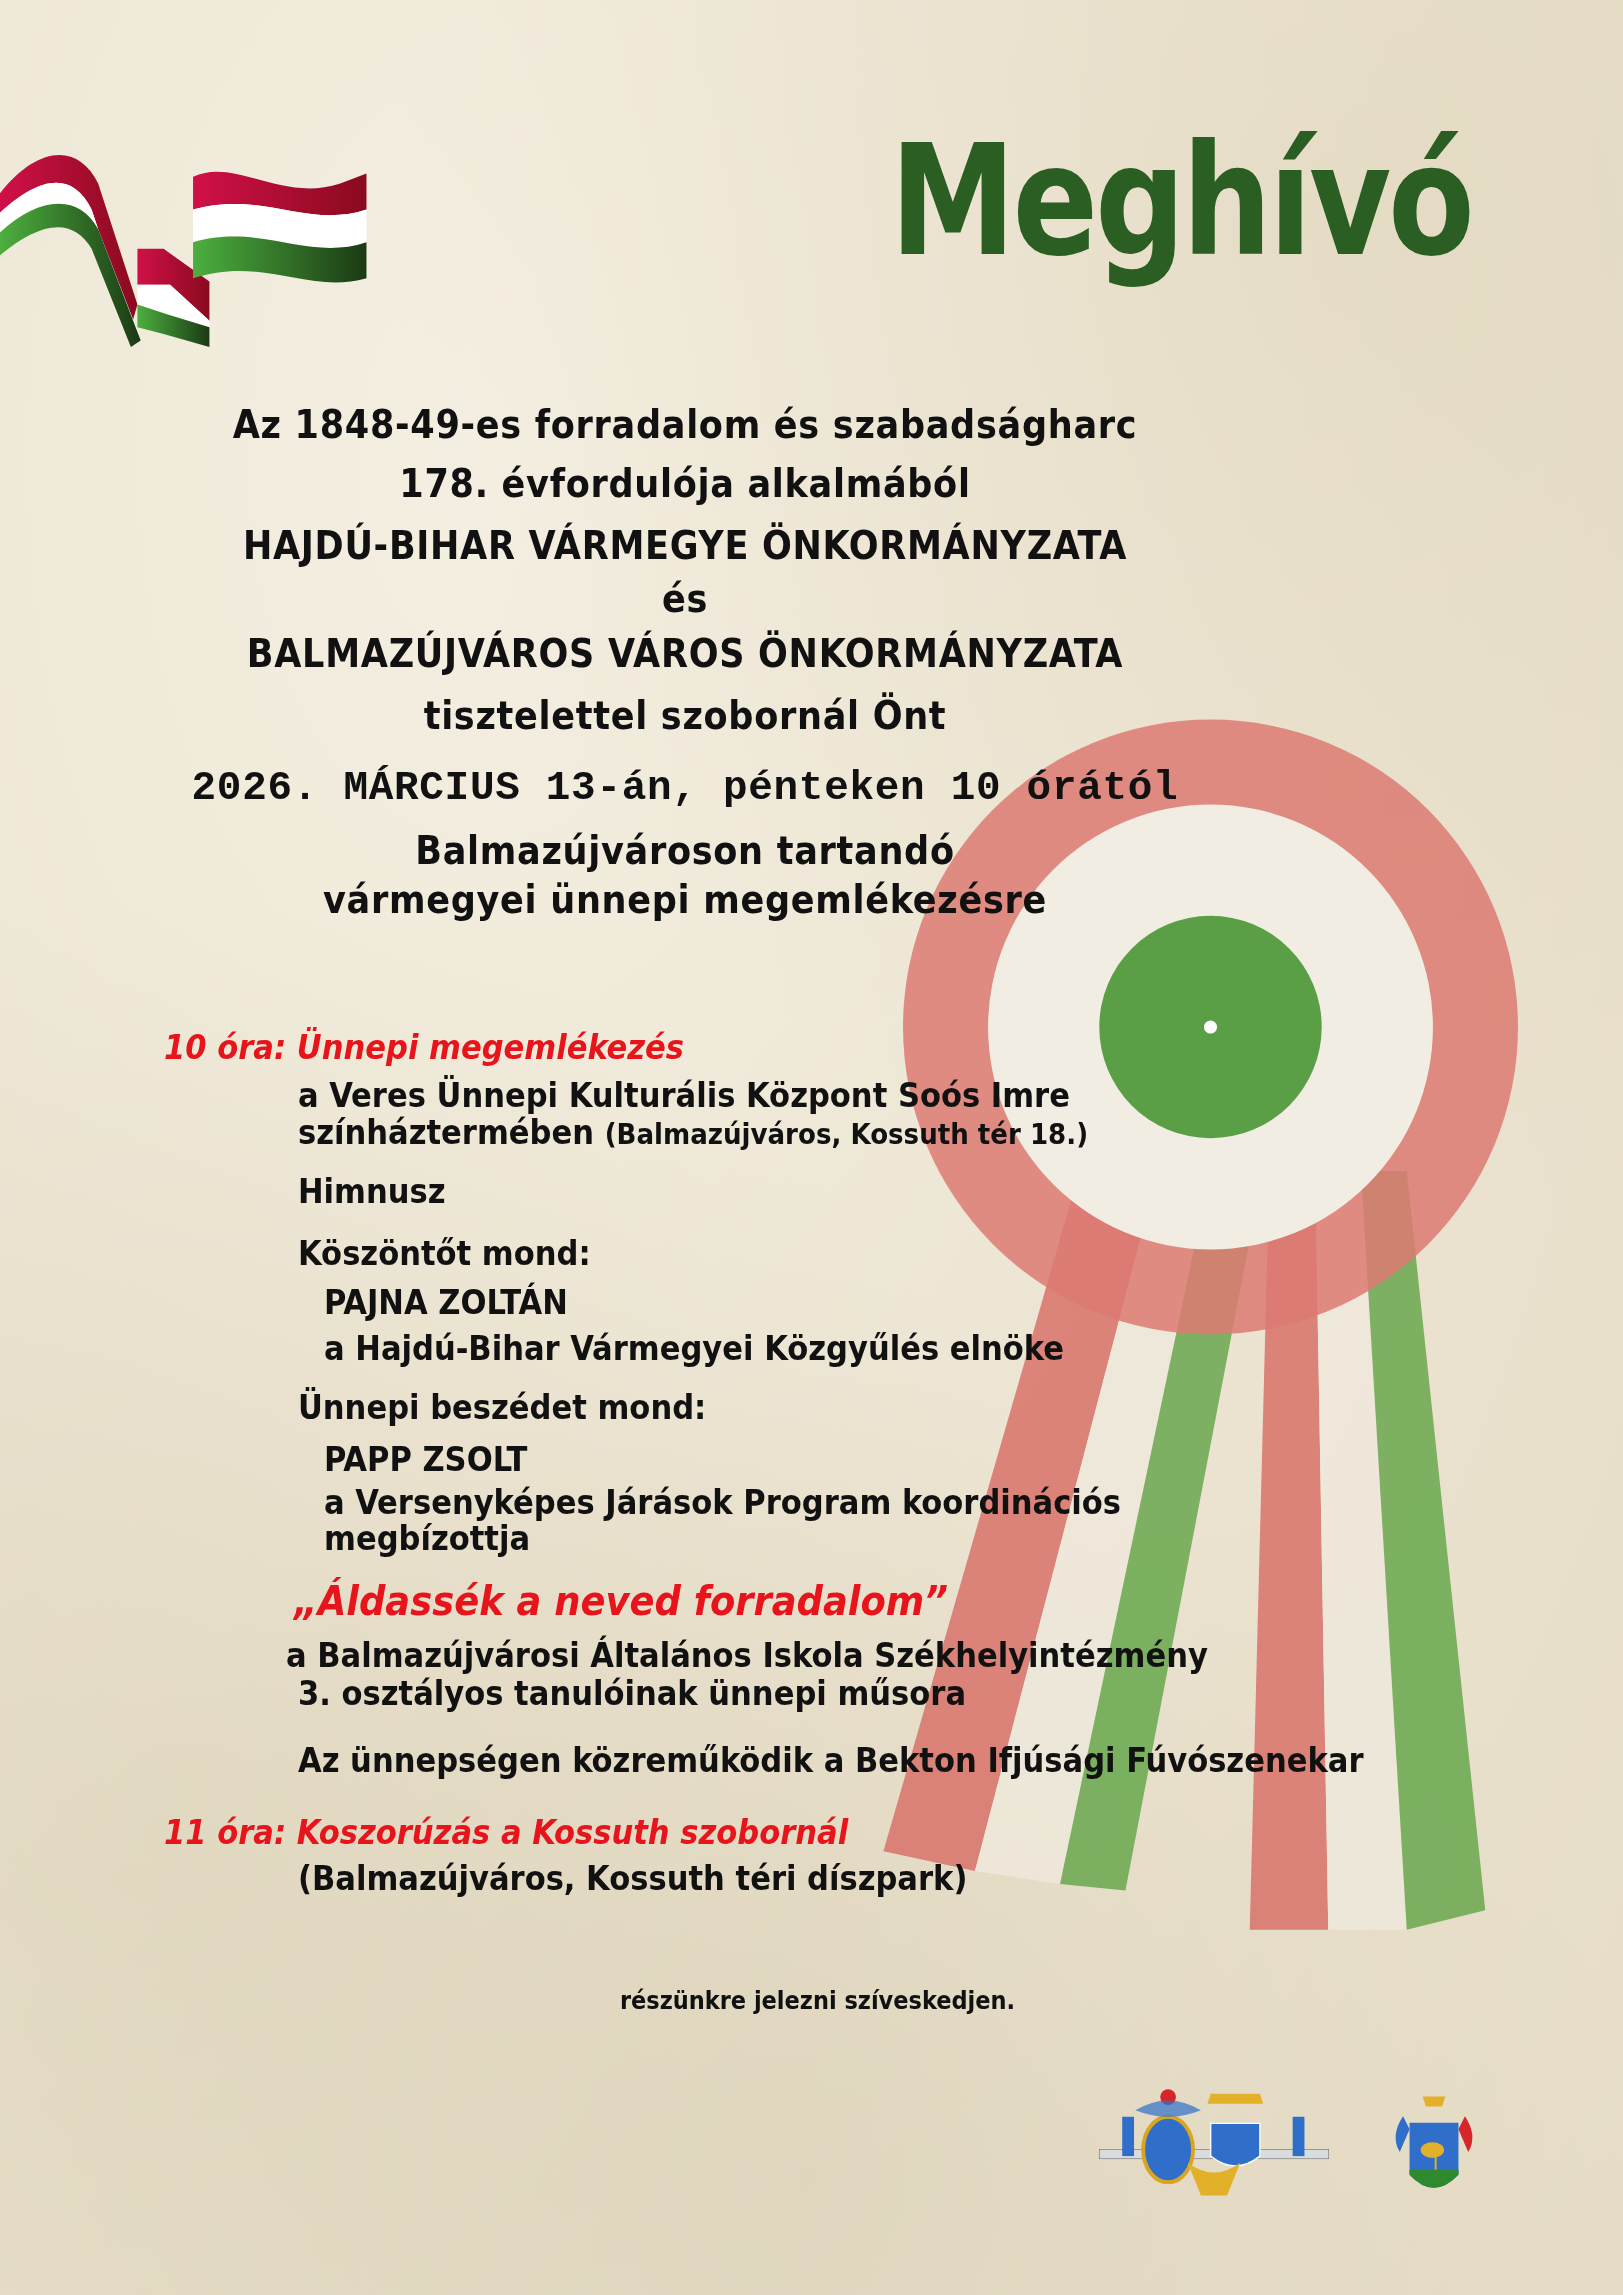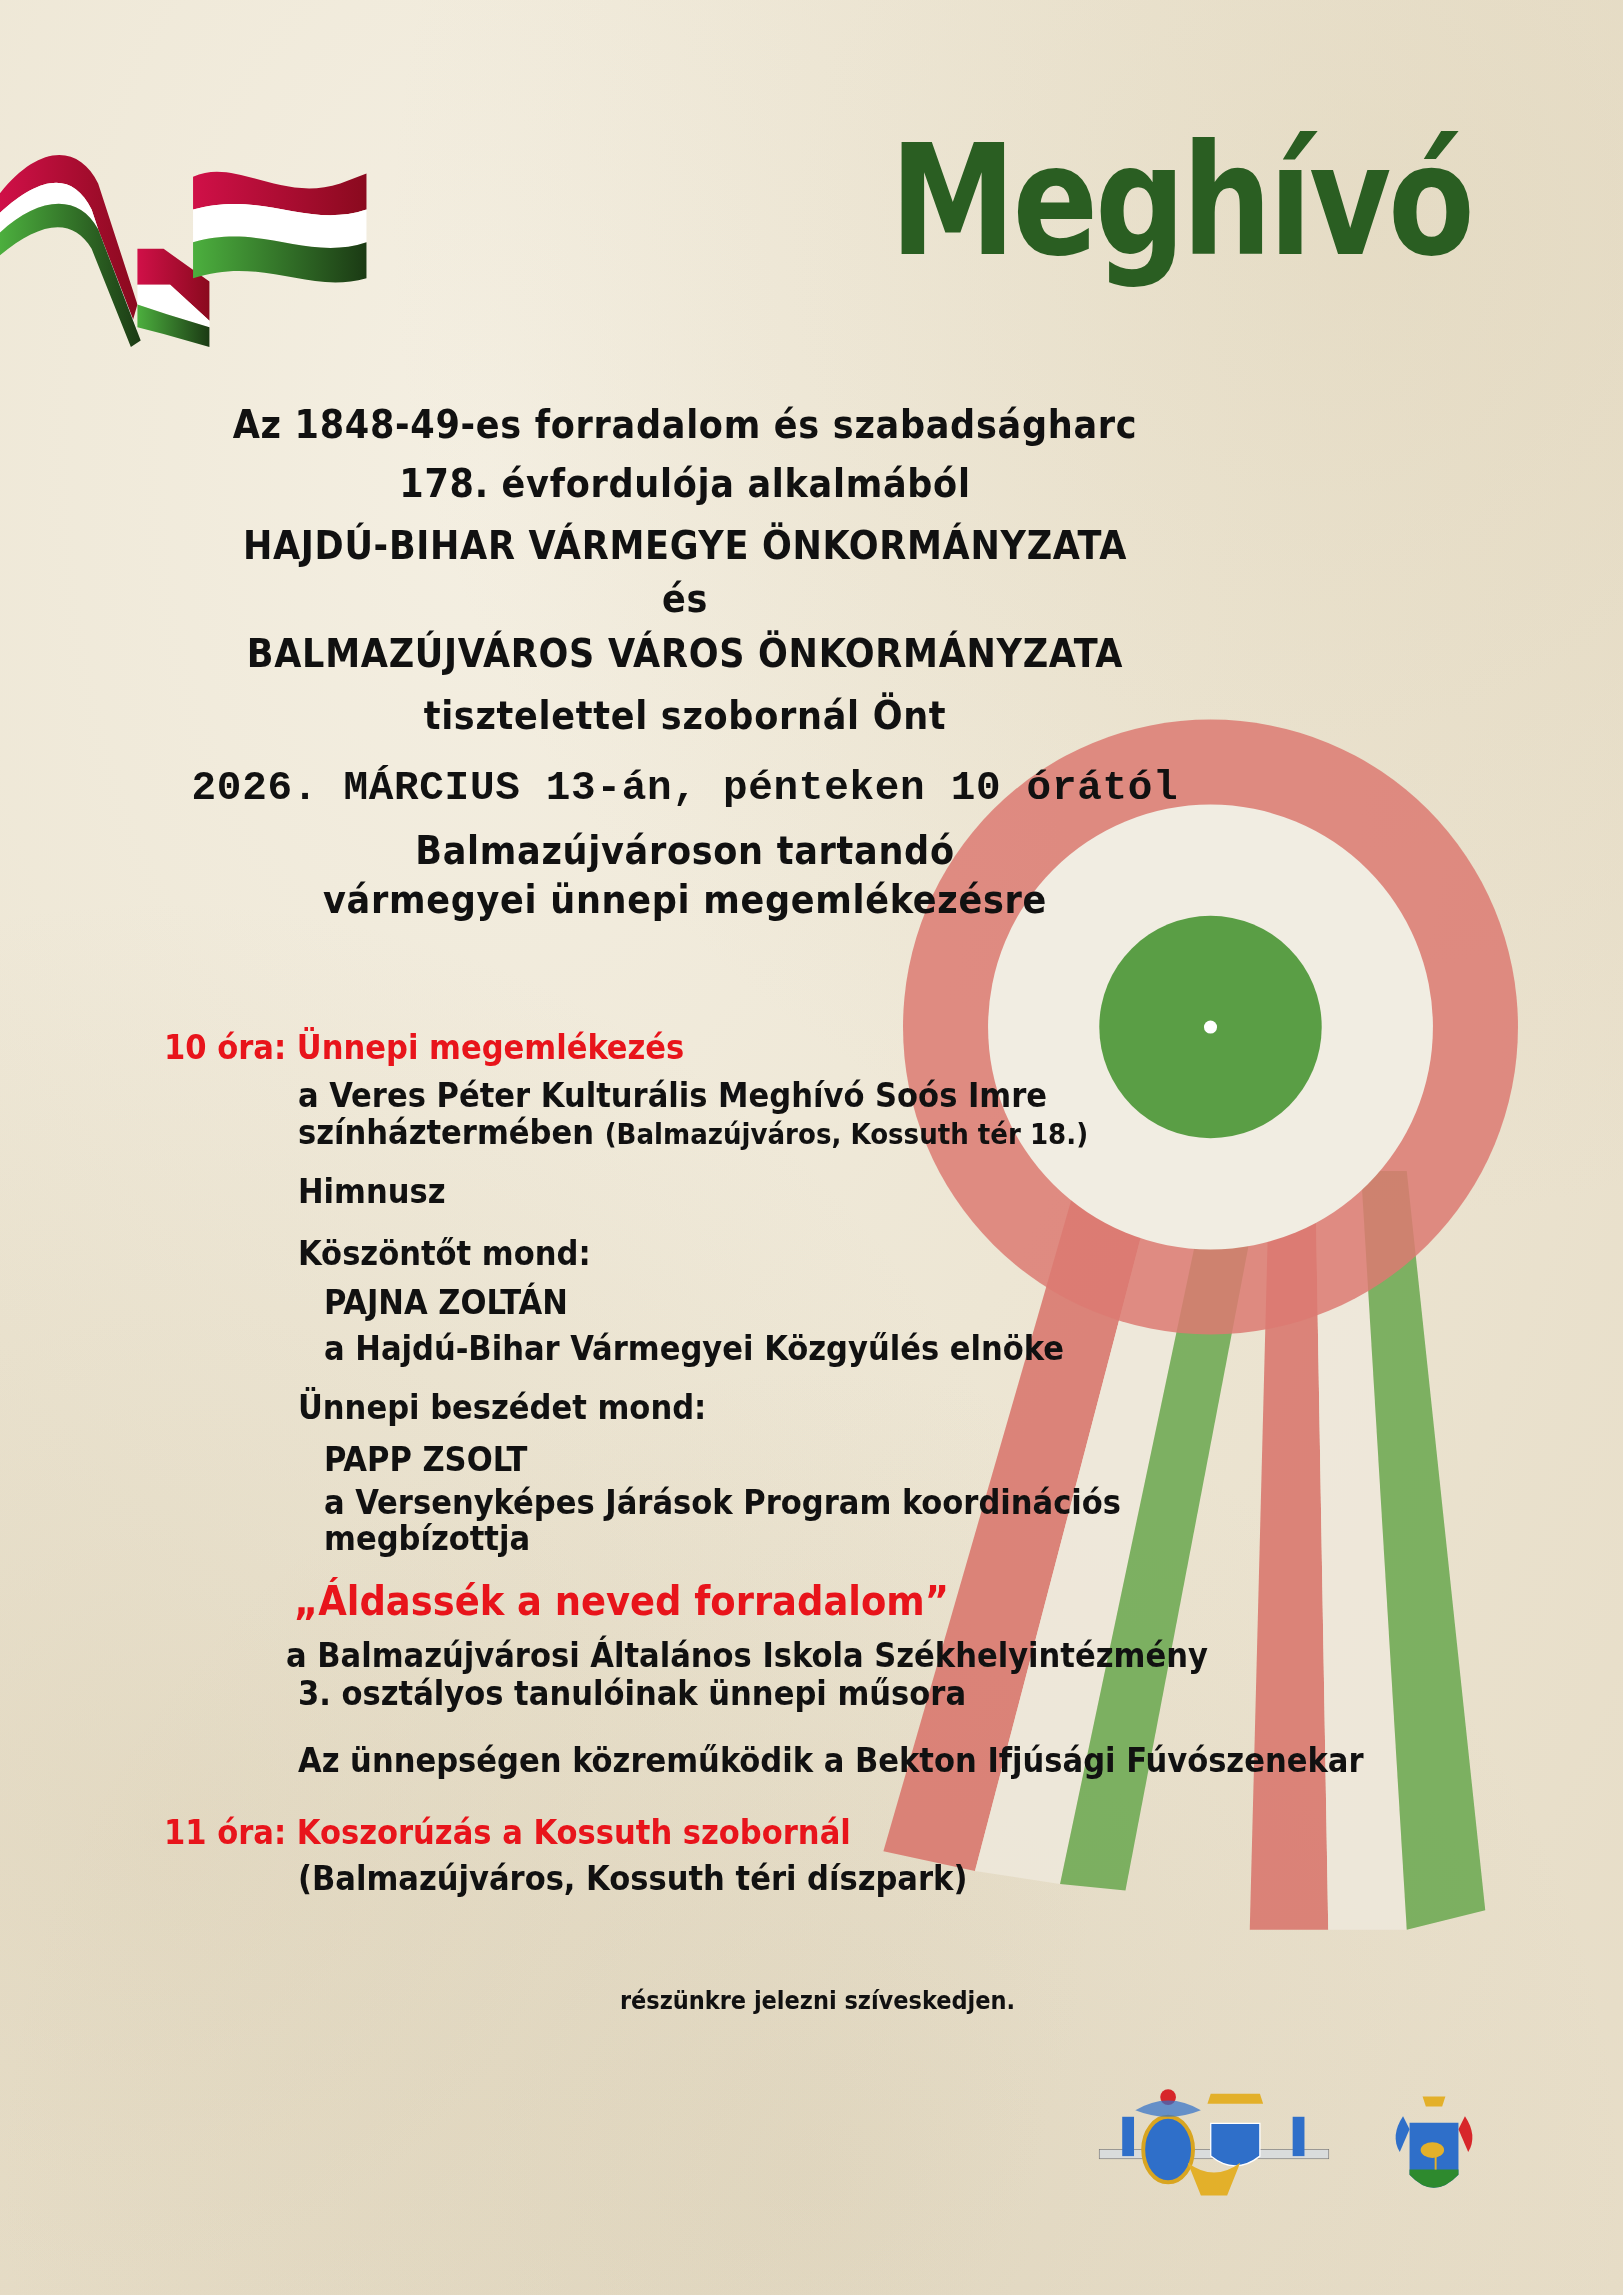--- a/index.html
+++ b/index.html
@@ -17,21 +17,21 @@
       radial-gradient(circle at 50% 95%, rgba(190,175,140,.2), transparent 35%);
   }
   .abs { position:absolute; }
   .title {
     left:890px; top:111px; font-size:154px; font-weight:bold; color:#2a5e22;
     font-family:"DejaVu Sans", sans-serif; letter-spacing:-3.9px; transform:scaleX(.82); transform-origin:left top;
   }
   .center-line { position:absolute; left:0; width:1370px; text-align:center; font-weight:bold; letter-spacing:0.7px; }
   .h-line { font-size:39px; }
   .s-line { font-size:41px;font-family:Liberation Mono, monospace; }
-  .red { color:#e8141b; }
+  .red { color:#e8141b;font-style:italic; }
   .prog { position:absolute; font-weight:bold; font-size:34px; }
   .footer { position:absolute; left:98px; width:1439px; text-align:center; font-size:25px; font-weight:bold; line-height:37px; }
   .email { color:#1a1ae6; text-decoration:underline; }
   svg { display:block; }
 </style>
 </head>
 <body>
 
 <div class="paper-noise"></div>
 
@@ -81,21 +81,21 @@
 <div class="center-line h-line" style="top:631px">BALMAZÚJVÁROS VÁROS ÖNKORMÁNYZATA</div>
 <div class="center-line h-line" style="top:693px">tisztelettel szobornál Önt</div>
 <div class="center-line s-line" style="top:765px">2026. MÁRCIUS 13-án, pénteken 10 órától</div>
 <div class="center-line h-line" style="top:828px">Balmazújvároson tartandó</div>
 <div class="center-line h-line" style="top:877px">vármegyei ünnepi megemlékezésre</div>
 
 <div class="prog red" style="left:164px;top:1027px">
   <span>10 óra:</span>
   <span>Ünnepi megemlékezés</span>
 </div>
-<div class="prog" style="left:298px;top:1075px">a Veres Péter Kulturális Meghívó Soós Imre</div>
+<div class="prog" style="left:298px;top:1075px">a Veres Ünnepi Kulturális Központ Soós Imre</div>
 <div class="prog" style="left:298px;top:1112px">
   <span>színháztermében</span>
   <span style="font-size:29px;">(Balmazújváros, Kossuth tér 18.)</span>
 </div>
 <div class="prog" style="left:298px;top:1171px">Himnusz</div>
 <div class="prog" style="left:298px;top:1233px">Köszöntőt mond:</div>
 <div class="prog" style="left:324px;top:1282px">PAJNA ZOLTÁN</div>
 <div class="prog" style="left:324px;top:1328px">a Hajdú-Bihar Vármegyei Közgyűlés elnöke</div>
 <div class="prog" style="left:298px;top:1387px">Ünnepi beszédet mond:</div>
 <div class="prog" style="left:324px;top:1439px">PAPP ZSOLT</div>

